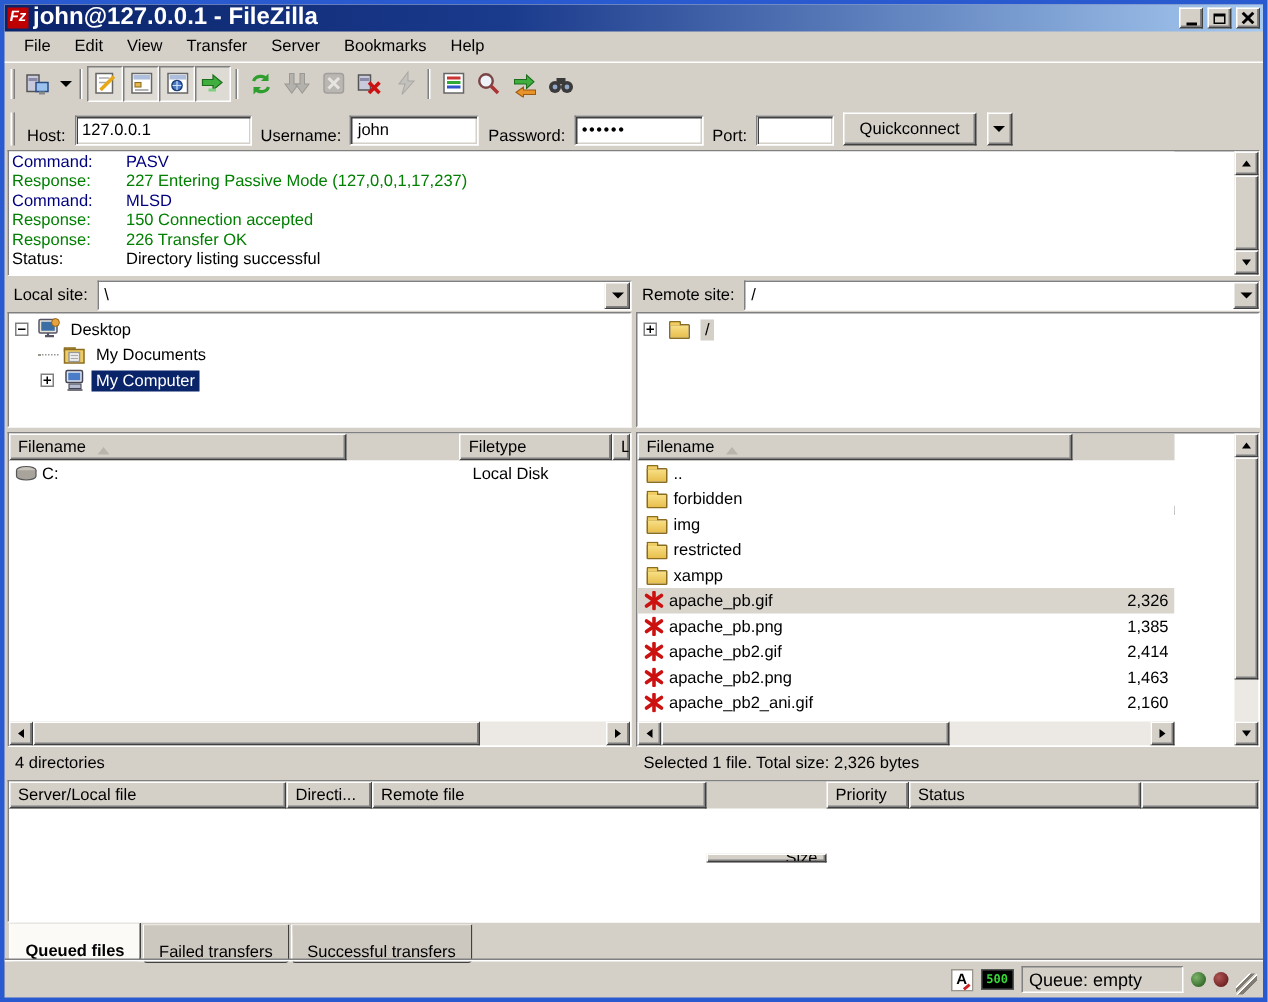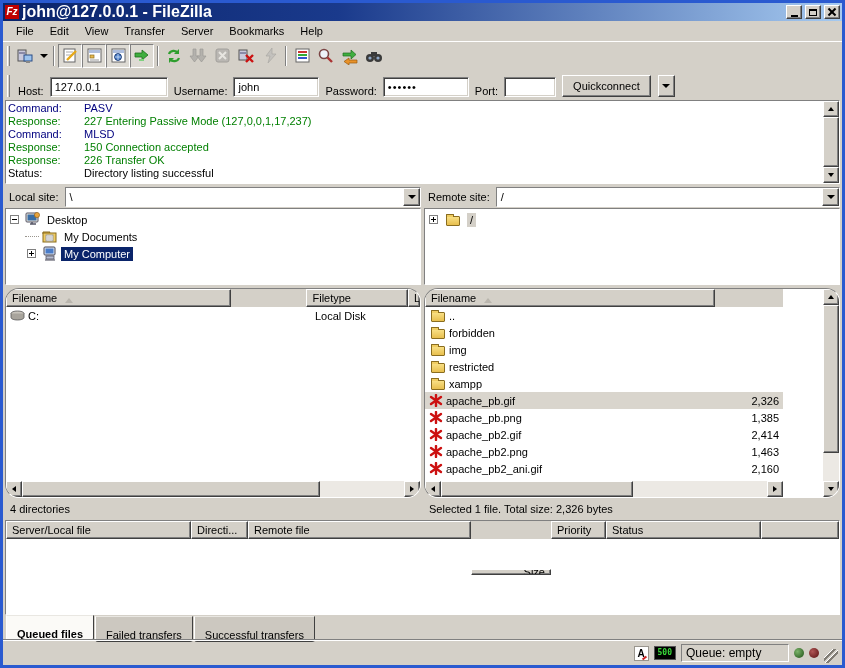--- a/index.html
+++ b/index.html
@@ -80,21 +80,21 @@
   .exp::before{content:"";position:absolute;left:1px;top:3px;width:5px;height:1px;background:#000;}
   .exp.plus::after{content:"";position:absolute;left:3px;top:1px;width:1px;height:5px;background:#000;}
   .exp-space{width:14px;flex:0 0 14px;border-top:1px dotted #9a968e;margin-right:0;}
   .tree-ico{margin:0 3px;flex:0 0 auto;display:flex;}
   .tree-label{padding:1px 3px;white-space:nowrap;}
   .tree-label.sel-active{background:#0a246a;color:#fff;}
   .tree-label.sel-inactive{background:#d4d0c8;color:#000;}
   
   .lists-row{height:229px;flex:0 0 229px;display:flex;gap:3px;margin:0 2px 3px 2px;}
   .listpane{flex:1 1 0;display:flex;flex-direction:column;min-width:0;}
-  .filelist{flex:1;display:flex;flex-direction:row;overflow:hidden;border-radius:14px;}
+  .filelist{flex:1;display:flex;flex-direction:row;overflow:hidden;}
   .fl-main{flex:1;display:flex;flex-direction:column;min-width:0;}
   .cols{height:18px;flex:0 0 18px;display:flex;background:#d4d0c8;}
   .col{padding:2px 5px;display:flex;align-items:center;white-space:nowrap;overflow:hidden;}
   .col.right{justify-content:flex-end;margin-top:48px;}
   .sort-asc{width:0;height:0;border:4px solid transparent;border-bottom:5px solid #b9b5ad;margin-left:8px;}
   .fl-body{flex:1;background:#fff;overflow:hidden;}
   .frow{height:17px;display:flex;align-items:center;}
   .frow.selected{background:#d9d5cd;}
   .fcell{padding:0 4px;white-space:nowrap;overflow:hidden;display:flex;align-items:center;}
   .fcell.right{justify-content:flex-end;}

